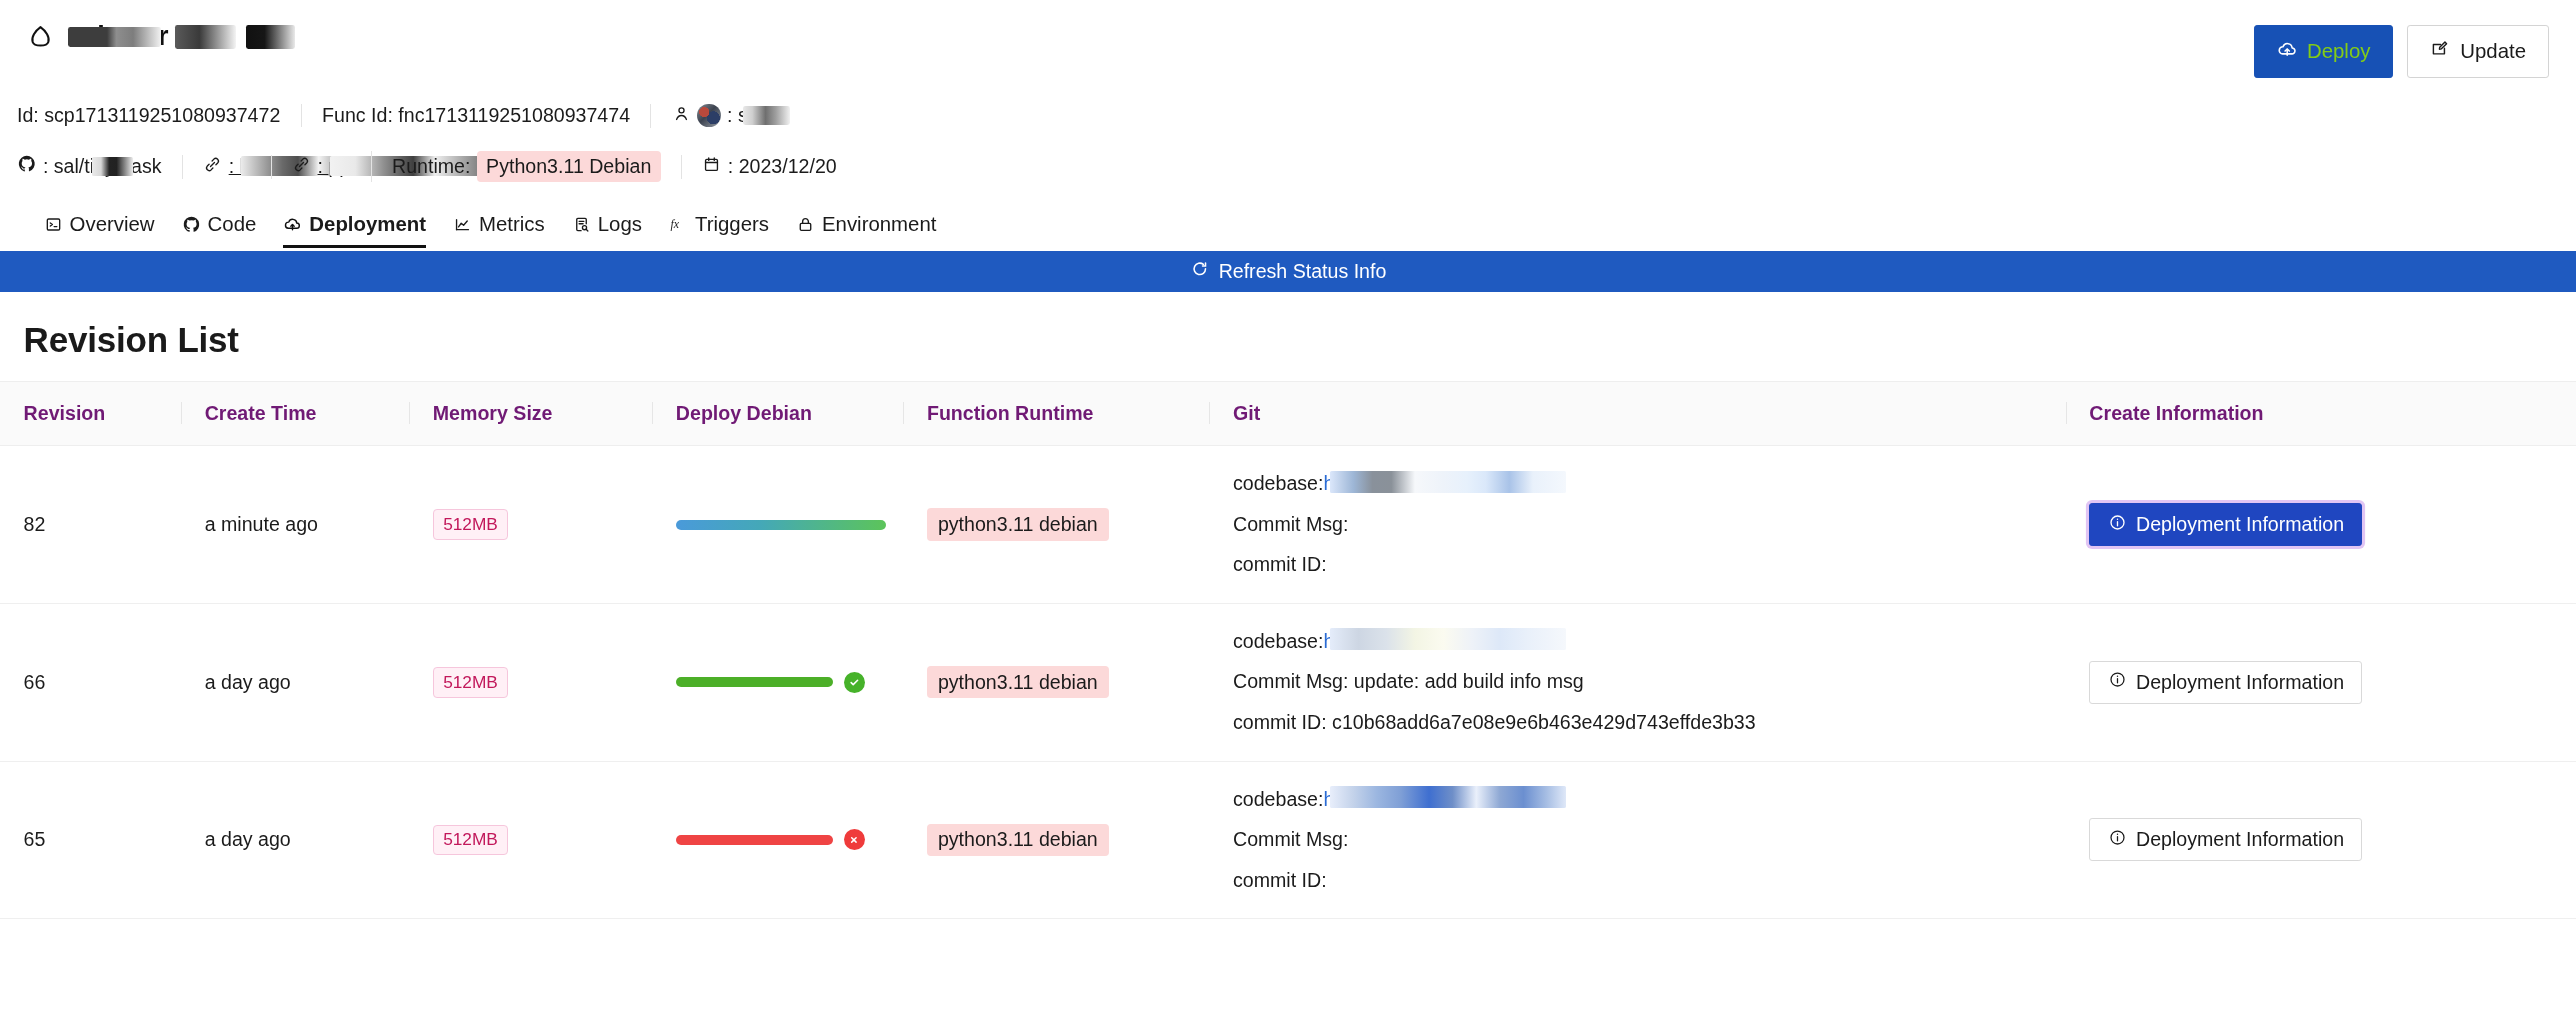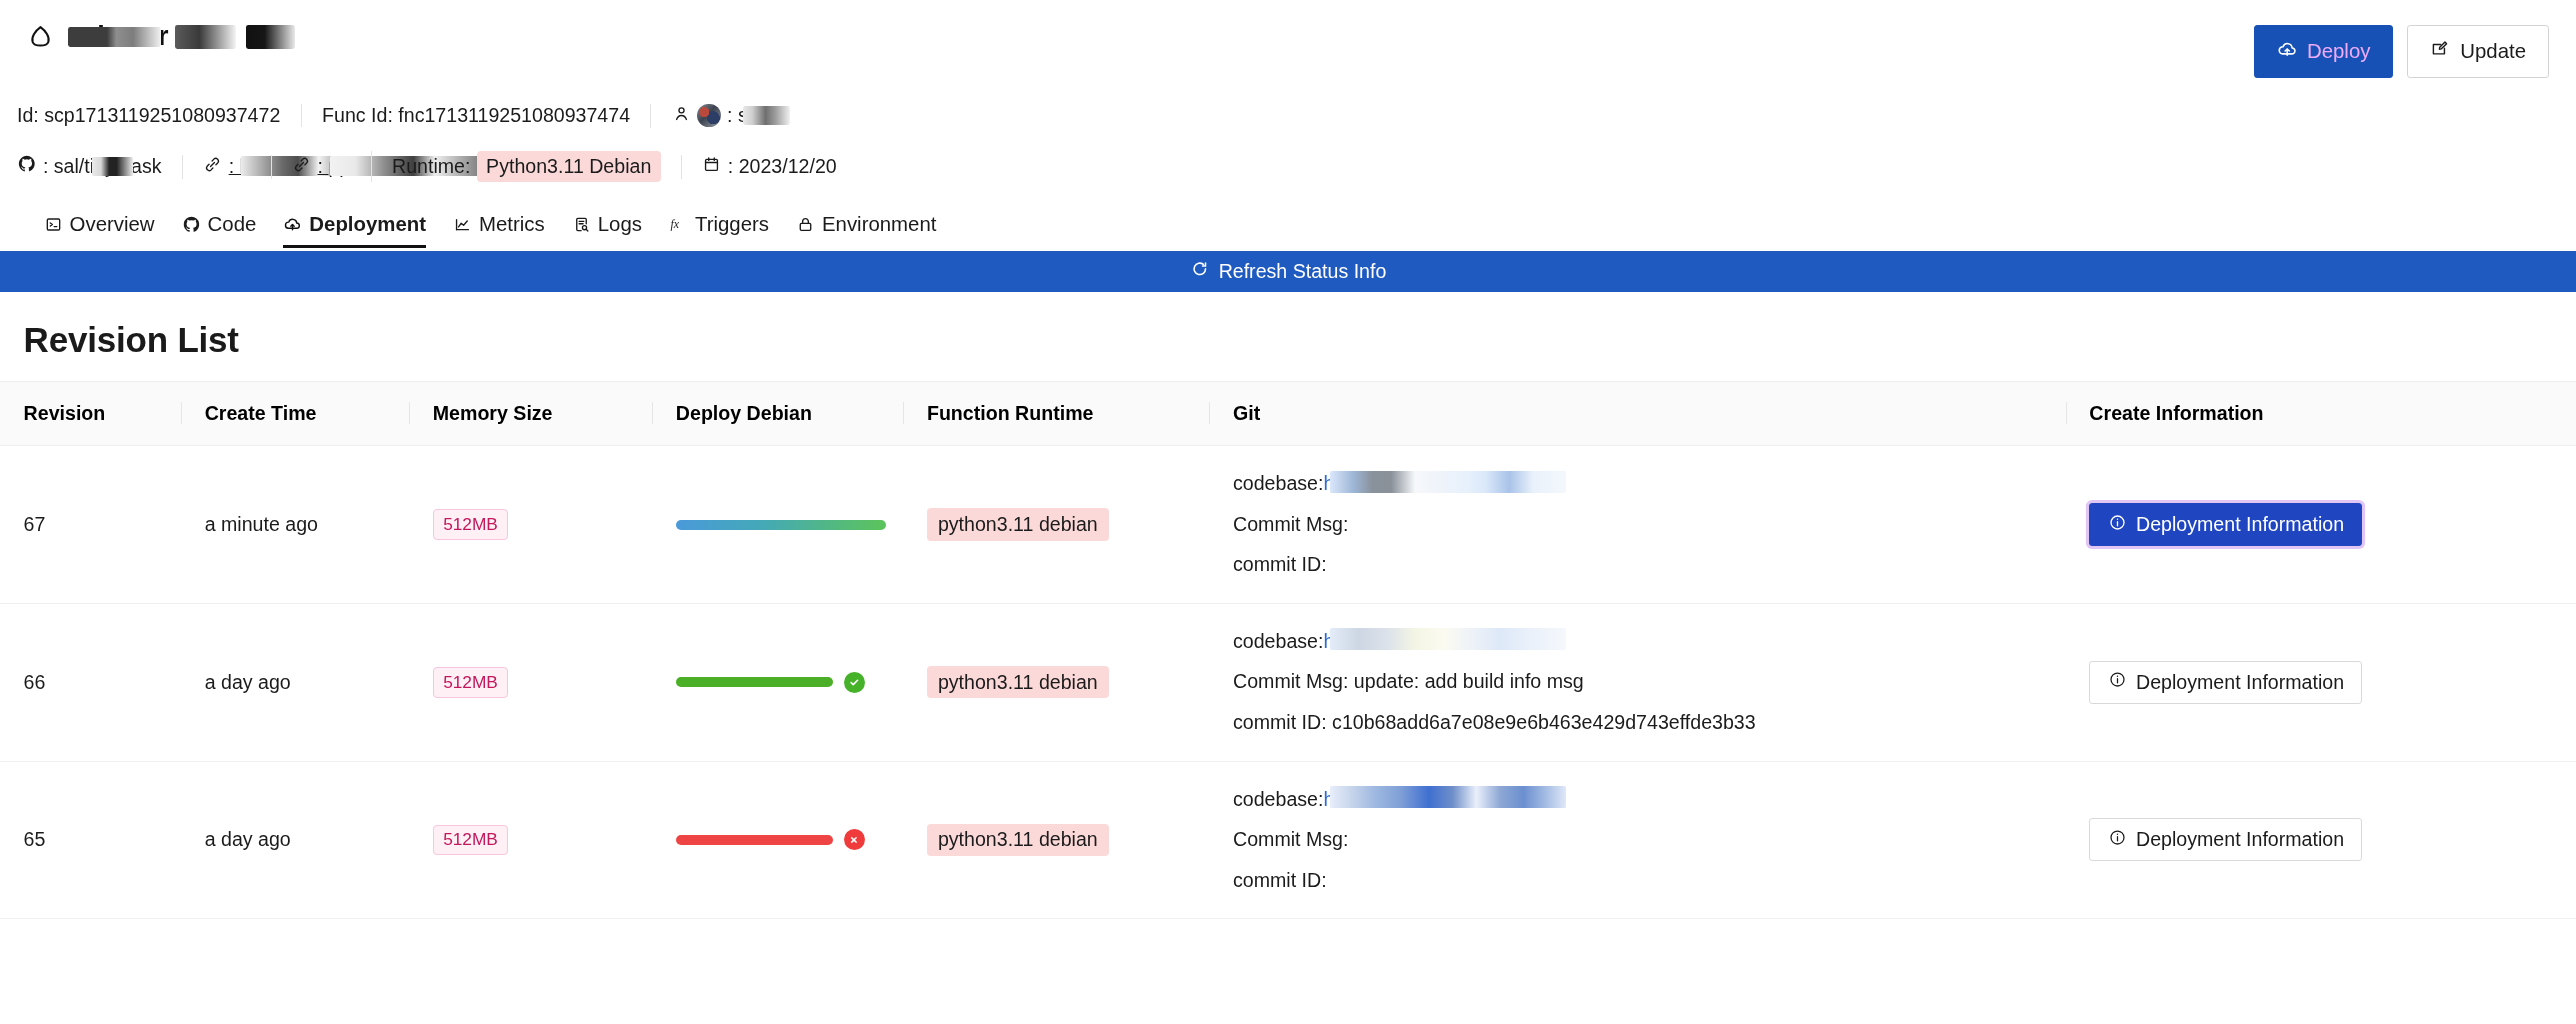--- a/index.html
+++ b/index.html
@@ -27,21 +27,21 @@
   .sm1 { left: 44px;  top: 6.3px;  width: 93px; height: 20.4px; background: linear-gradient(90deg,#3d3d3d 0%,#3d3d3d 42%,#8e8e8e 52%,#7d7d7d 70%,#f2f2f2 100%); }
   .sm2 { left: 151px; top: 4.7px;  width: 61px;  height: 23.6px; background: linear-gradient(90deg,#5a5a5a 0%,#3a3a3a 40%,#f4f4f4 100%); }
   .sm3 { left: 222px; top: 4.7px;  width: 49px;  height: 23.6px; background: linear-gradient(90deg,#111 0%,#161616 38%,#e9e9e9 100%); }
 
   .topbtns { display: flex; align-items: center; gap: 14px; padding-top: 4.7px; }
   .btn {
     display: inline-flex; align-items: center; gap: 9.4px;
     font-size: 20.4px; line-height: 1; padding: 13.4px 22px;
     border-radius: 3.1px; cursor: pointer; white-space: nowrap;
   }
-  .btn-primary { background: #1751b5; color: #f0abfc; border: 0.8px solid #1751b5; text-align: center; }
+  .btn-primary { background: #1751b5; color: #84cc16; border: 0.8px solid #1751b5; text-align: center; }
   .btn-ghost { background: #fff; color: #1b1b1b; border: 0.8px solid #d4d4d4; }
 
   
   .metarow {
     display: flex; align-items: center;
     padding: 0 17px; font-size: 19.6px; color: #1b1b1b;
   }
   .metarow.r1 { margin-top: 20.4px; height: 35px; }
   .metarow.r2 { margin-top: 15.7px; height: 36px; }
   .meta-cell { display: flex; align-items: center; gap: 6.3px; padding-right: 20.4px; white-space: nowrap; position: relative; }
@@ -93,21 +93,21 @@
 
   
   .page-title {
     font-size: 35px; font-weight: 700; padding: 28px 23.6px 20.4px 23.6px; letter-spacing: -0.2px;
   }
 
   
   table.revtable { width: 100%; border-collapse: collapse; table-layout: fixed; }
   table.revtable thead th {
     background: #fafafa; text-align: left; font-size: 19.6px; font-weight: 700;
-    color: #000000; padding: 20.4px 0 20.4px 0; border-top: 0.8px solid #eeeeee;
+    color: #701a75; padding: 20.4px 0 20.4px 0; border-top: 0.8px solid #eeeeee;
     border-bottom: 0.8px solid #eeeeee; position: relative;
   }
   table.revtable thead th + th::before {
     content: ""; position: absolute; left: 0; top: 50%; transform: translateY(-50%);
     width: 0.8px; height: 22px; background: #e6e6e6;
   }
   table.revtable thead th .th-in { padding-left: 23.6px; }
   table.revtable tbody td {
     font-size: 19.6px; color: #1b1b1b; padding: 27px 0; vertical-align: middle;
     border-bottom: 0.8px solid #efefef;
@@ -390,21 +390,21 @@
         </th>
       <th>
           <div class="th-in">Create Information</div>
         </th>
     </tr>
   </thead>
   <tbody>
 
     <tr>
       <td>
-          <div class="td-in">67</div>
+          <div class="td-in">82</div>
         </td>
       <td>
           <div class="td-in">a minute ago</div>
         </td>
       <td>
           <div class="td-in"><span class="pill-mem">512MB</span></div>
         </td>
       <td>
         <div class="progress-wrap">
           <span class="bar bar-running"></span>

